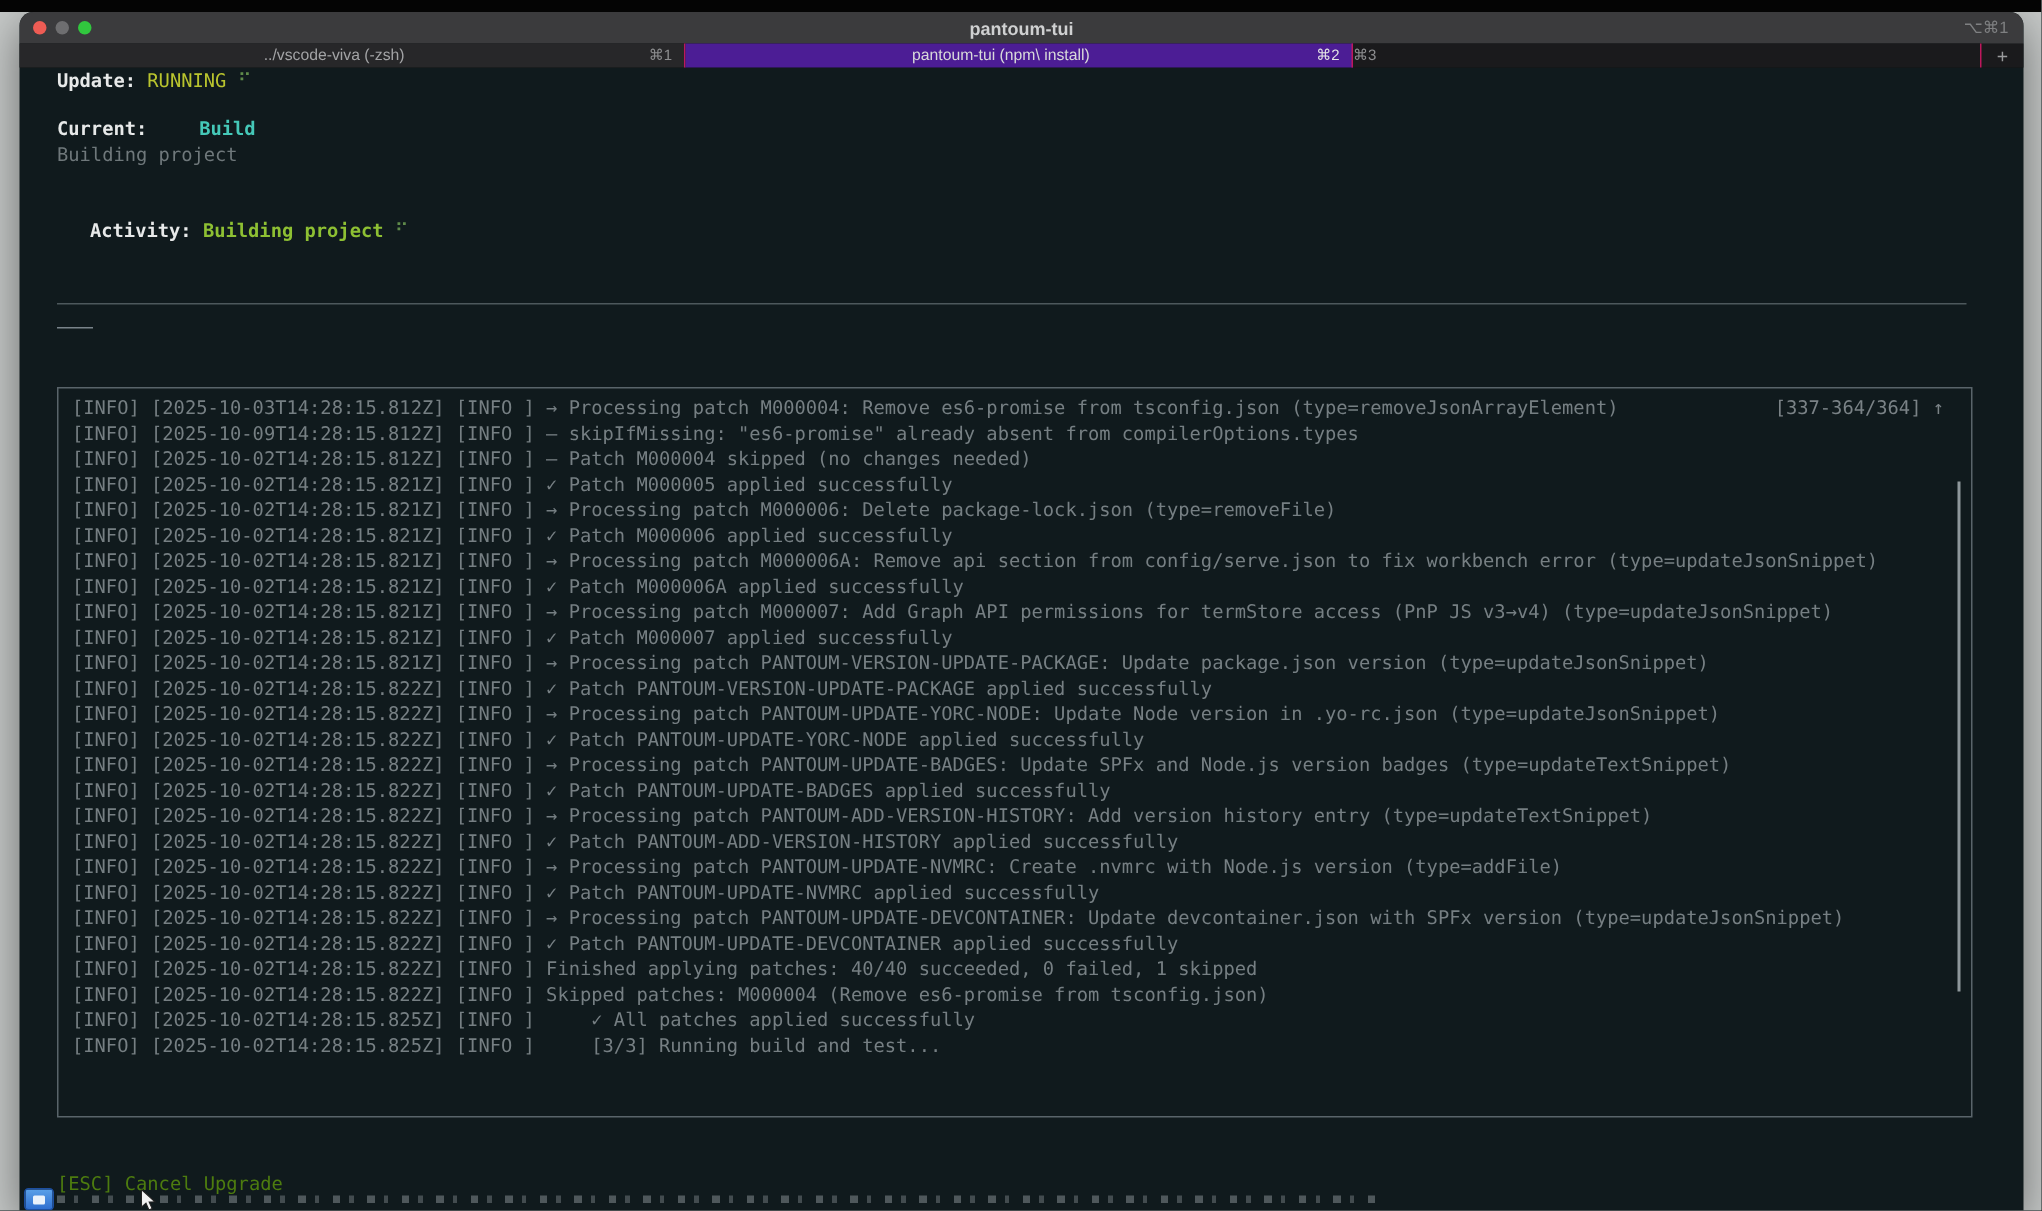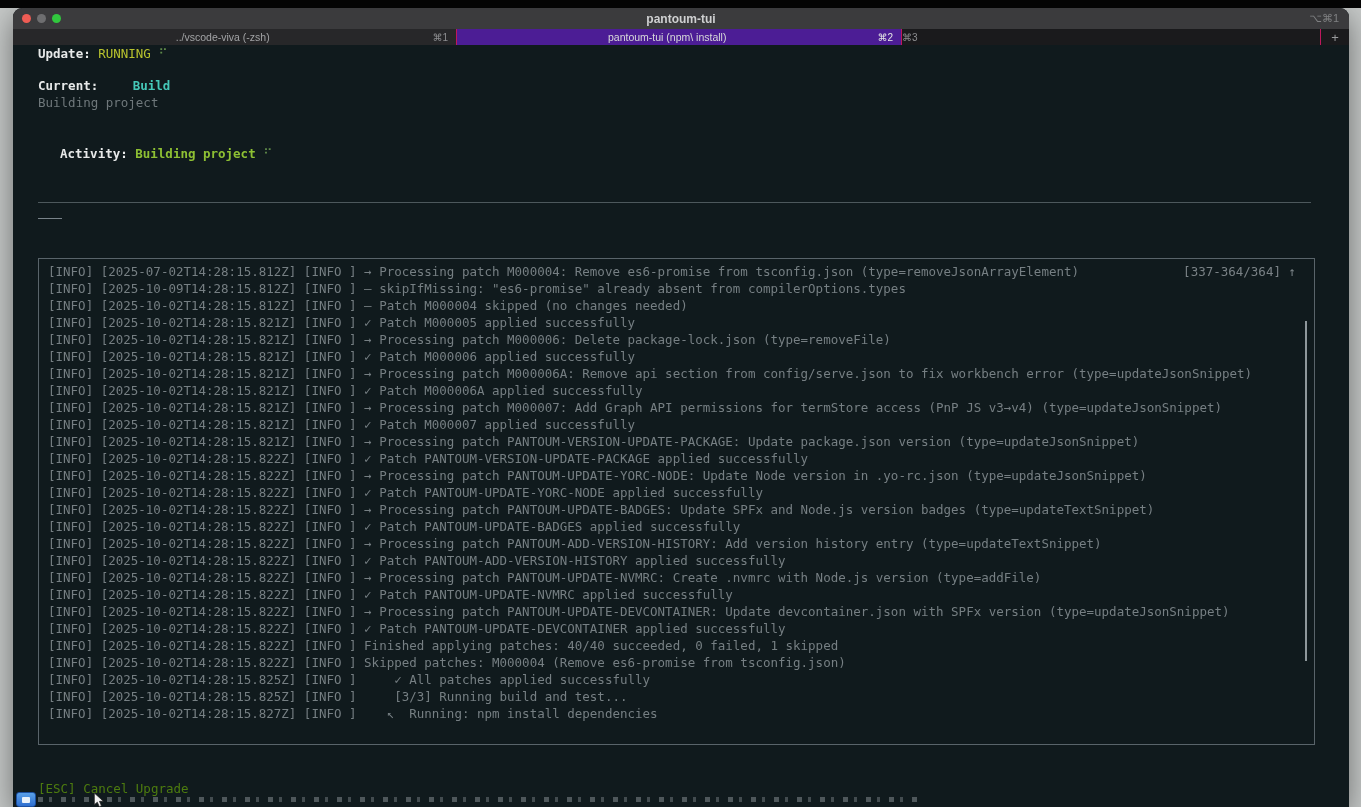--- a/index.html
+++ b/index.html
@@ -107,21 +107,21 @@
     <div class="abs" style="left:25px; top:32px;"><span class="hdr-label">Current:</span><span> </span><span class="v-build">Build</span></div>
     <div class="abs dim-desc" style="left:25px; top:49px;">Building project</div>
 
     <div class="abs" style="left:25px; top:100px;margin-left:22px;"><span class="hdr-label">Activity:</span><span> </span><span class="v-activity">Building project</span><span> </span><span class="spinner">⠋</span></div>
 
     <div class="divider" style="top:157px;"></div>
     <div class="stub-line" style="top:173px;"></div>
 
     <div class="logbox">
       <div class="log-lines">
-          <div class="log-line">[INFO] [2025-07-02T14:28:15.812Z] [INFO ] → Processing patch M000004: Remove es6-promise from tsconfig.json (type=removeJsonArrayElement)</div>
+          <div class="log-line">[INFO] [2025-10-03T14:28:15.812Z] [INFO ] → Processing patch M000004: Remove es6-promise from tsconfig.json (type=removeJsonArrayElement)</div>
           <div class="log-line">[INFO] [2025-10-09T14:28:15.812Z] [INFO ] – skipIfMissing: "es6-promise" already absent from compilerOptions.types</div>
           <div class="log-line">[INFO] [2025-10-02T14:28:15.812Z] [INFO ] – Patch M000004 skipped (no changes needed)</div>
           <div class="log-line">[INFO] [2025-10-02T14:28:15.821Z] [INFO ] ✓ Patch M000005 applied successfully</div>
           <div class="log-line">[INFO] [2025-10-02T14:28:15.821Z] [INFO ] → Processing patch M000006: Delete package-lock.json (type=removeFile)</div>
           <div class="log-line">[INFO] [2025-10-02T14:28:15.821Z] [INFO ] ✓ Patch M000006 applied successfully</div>
           <div class="log-line">[INFO] [2025-10-02T14:28:15.821Z] [INFO ] → Processing patch M000006A: Remove api section from config/serve.json to fix workbench error (type=updateJsonSnippet)</div>
           <div class="log-line">[INFO] [2025-10-02T14:28:15.821Z] [INFO ] ✓ Patch M000006A applied successfully</div>
           <div class="log-line">[INFO] [2025-10-02T14:28:15.821Z] [INFO ] → Processing patch M000007: Add Graph API permissions for termStore access (PnP JS v3→v4) (type=updateJsonSnippet)</div>
           <div class="log-line">[INFO] [2025-10-02T14:28:15.821Z] [INFO ] ✓ Patch M000007 applied successfully</div>
           <div class="log-line">[INFO] [2025-10-02T14:28:15.821Z] [INFO ] → Processing patch PANTOUM-VERSION-UPDATE-PACKAGE: Update package.json version (type=updateJsonSnippet)</div>
@@ -133,21 +133,20 @@
           <div class="log-line">[INFO] [2025-10-02T14:28:15.822Z] [INFO ] → Processing patch PANTOUM-ADD-VERSION-HISTORY: Add version history entry (type=updateTextSnippet)</div>
           <div class="log-line">[INFO] [2025-10-02T14:28:15.822Z] [INFO ] ✓ Patch PANTOUM-ADD-VERSION-HISTORY applied successfully</div>
           <div class="log-line">[INFO] [2025-10-02T14:28:15.822Z] [INFO ] → Processing patch PANTOUM-UPDATE-NVMRC: Create .nvmrc with Node.js version (type=addFile)</div>
           <div class="log-line">[INFO] [2025-10-02T14:28:15.822Z] [INFO ] ✓ Patch PANTOUM-UPDATE-NVMRC applied successfully</div>
           <div class="log-line">[INFO] [2025-10-02T14:28:15.822Z] [INFO ] → Processing patch PANTOUM-UPDATE-DEVCONTAINER: Update devcontainer.json with SPFx version (type=updateJsonSnippet)</div>
           <div class="log-line">[INFO] [2025-10-02T14:28:15.822Z] [INFO ] ✓ Patch PANTOUM-UPDATE-DEVCONTAINER applied successfully</div>
           <div class="log-line">[INFO] [2025-10-02T14:28:15.822Z] [INFO ] Finished applying patches: 40/40 succeeded, 0 failed, 1 skipped</div>
           <div class="log-line">[INFO] [2025-10-02T14:28:15.822Z] [INFO ] Skipped patches: M000004 (Remove es6-promise from tsconfig.json)</div>
           <div class="log-line">[INFO] [2025-10-02T14:28:15.825Z] [INFO ]     ✓ All patches applied successfully</div>
           <div class="log-line">[INFO] [2025-10-02T14:28:15.825Z] [INFO ]     [3/3] Running build and test...</div>
-          <div class="log-line">[INFO] [2025-10-02T14:28:15.827Z] [INFO ]    ↖  Running: npm install dependencies</div>
         </div>
       <div class="scrollpos">[337-364/364] ↑</div>
       <div class="scrollbar-thumb"></div>
     </div>
 
     <div class="abs esc-hint">[ESC] Cancel Upgrade</div>
 
     <div class="clipped-line"></div>
     <svg class="mouse-cursor" viewBox="0 0 12 16">
       <path d="M1,0 L1,12.5 L4.2,9.8 L6.3,14.6 L8.6,13.6 L6.5,8.9 L10.6,8.7 Z" fill="#f2f2f2" stroke="#222" stroke-width="0.8"></path>

